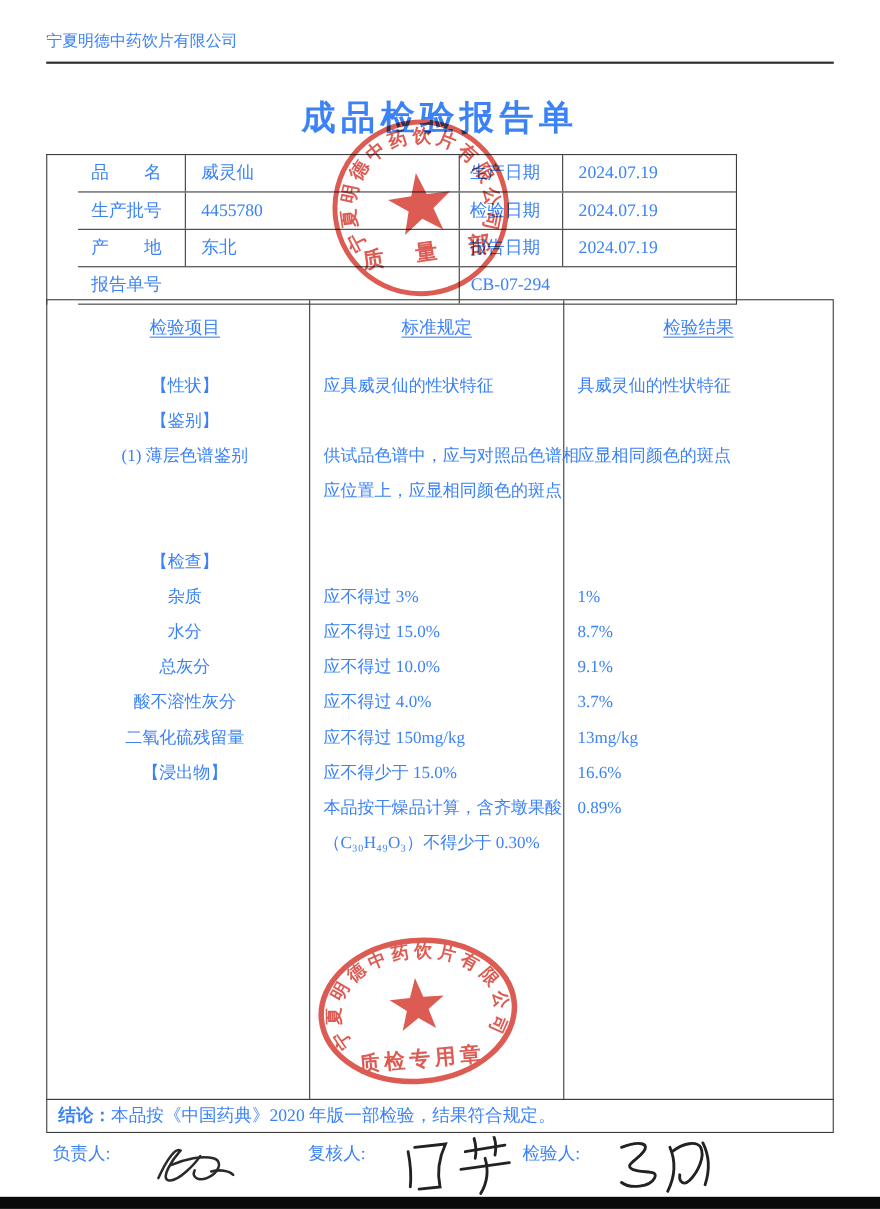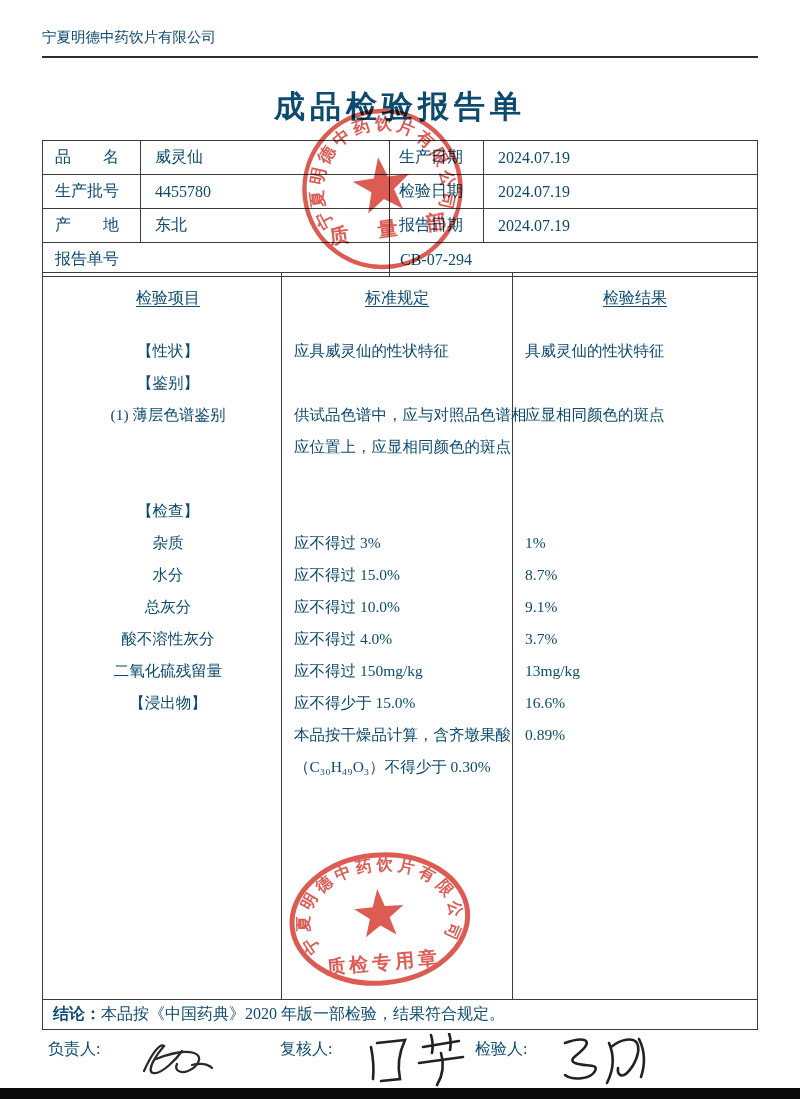--- a/index.html
+++ b/index.html
@@ -1,28 +1,28 @@
 <!DOCTYPE html>
 <html><head>
 <meta charset="utf-8">
 <style>
   html,body { margin:0; padding:0; background:#e8e8e8; }
   .page { position:relative; width:800px; height:1099px; background:#ffffff; margin:0 auto;
-          font-family:"Liberation Serif","DejaVu Serif",serif; color:#0c4a6e; overflow:hidden; }
+          font-family:"Liberation Serif","DejaVu Serif",serif; color:#3b82f6; overflow:hidden; }
 
   
   .header-row { position:absolute; left:42px; width:716px; top:28px; display:flex;
                 justify-content:space-between; font-size:14.5px; white-space:pre; }
   .header-rule { position:absolute; left:42px; width:716px; top:56px; border-top:2.5px solid #2e2e2e; }
   .doc-title { position:absolute; left:0; width:100%; top:86px; text-align:center;
                font-size:31px; font-weight:bold; letter-spacing:5px; }
 
   
-  .info-table { position:absolute; left:42px; top:140px; width:716px; box-sizing:border-box;
-                border:1px solid #3d3d3d; border-bottom:none; }
+  .info-table { position:absolute; left:42px; top:140px; width:628px; box-sizing:border-box;
+                border:1px solid #3d3d3d; border-bottom:none;padding-left:28px; }
   .info-row { display:flex; height:33px; border-bottom:1px solid #3d3d3d; }
   .cell { box-sizing:border-box; border-right:1px solid #3d3d3d; display:flex; align-items:center;
           font-size:16px; white-space:pre; overflow:hidden; }
   .cell:last-child { border-right:none; }
   .c1 { width:98px;  padding-left:12px; }
   .c2 { width:249px; padding-left:14px; }
   .c3 { width:94px;  padding-left:9px;  }
   .c4 { flex:1;      padding-left:14px; }
   .cr1 { width:347px; padding-left:12px; }
   .cr2 { flex:1;      padding-left:10px; }

